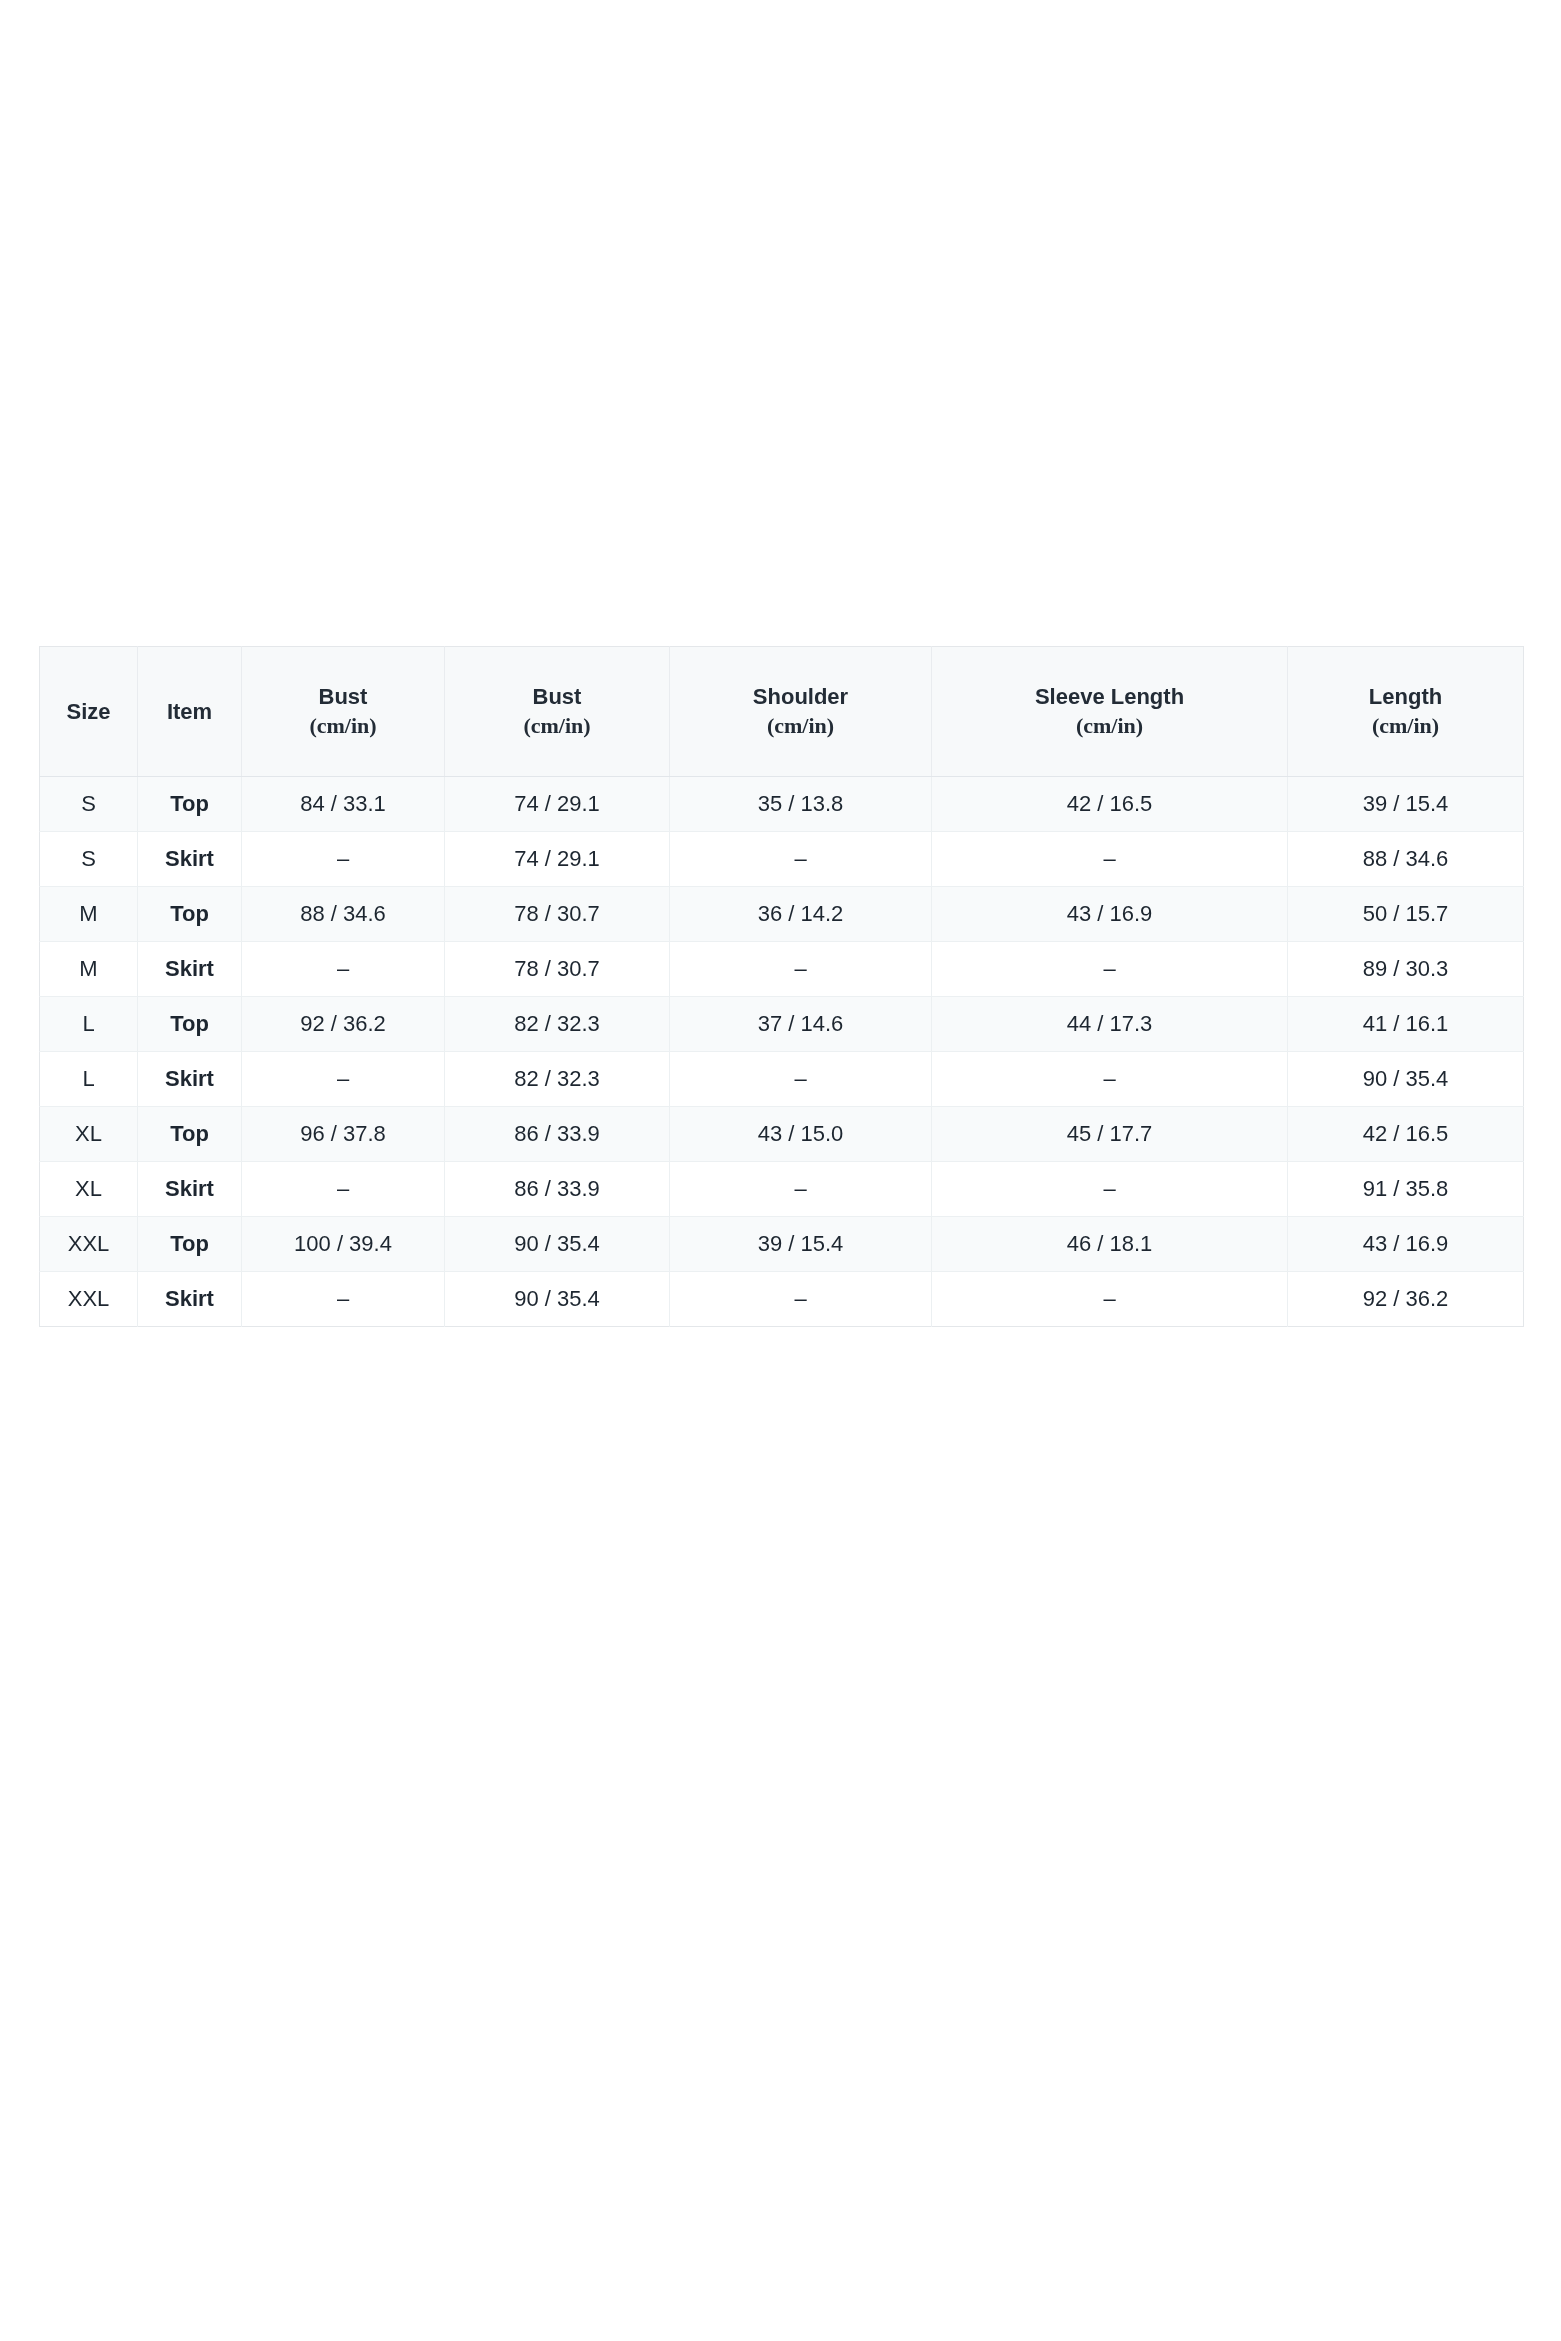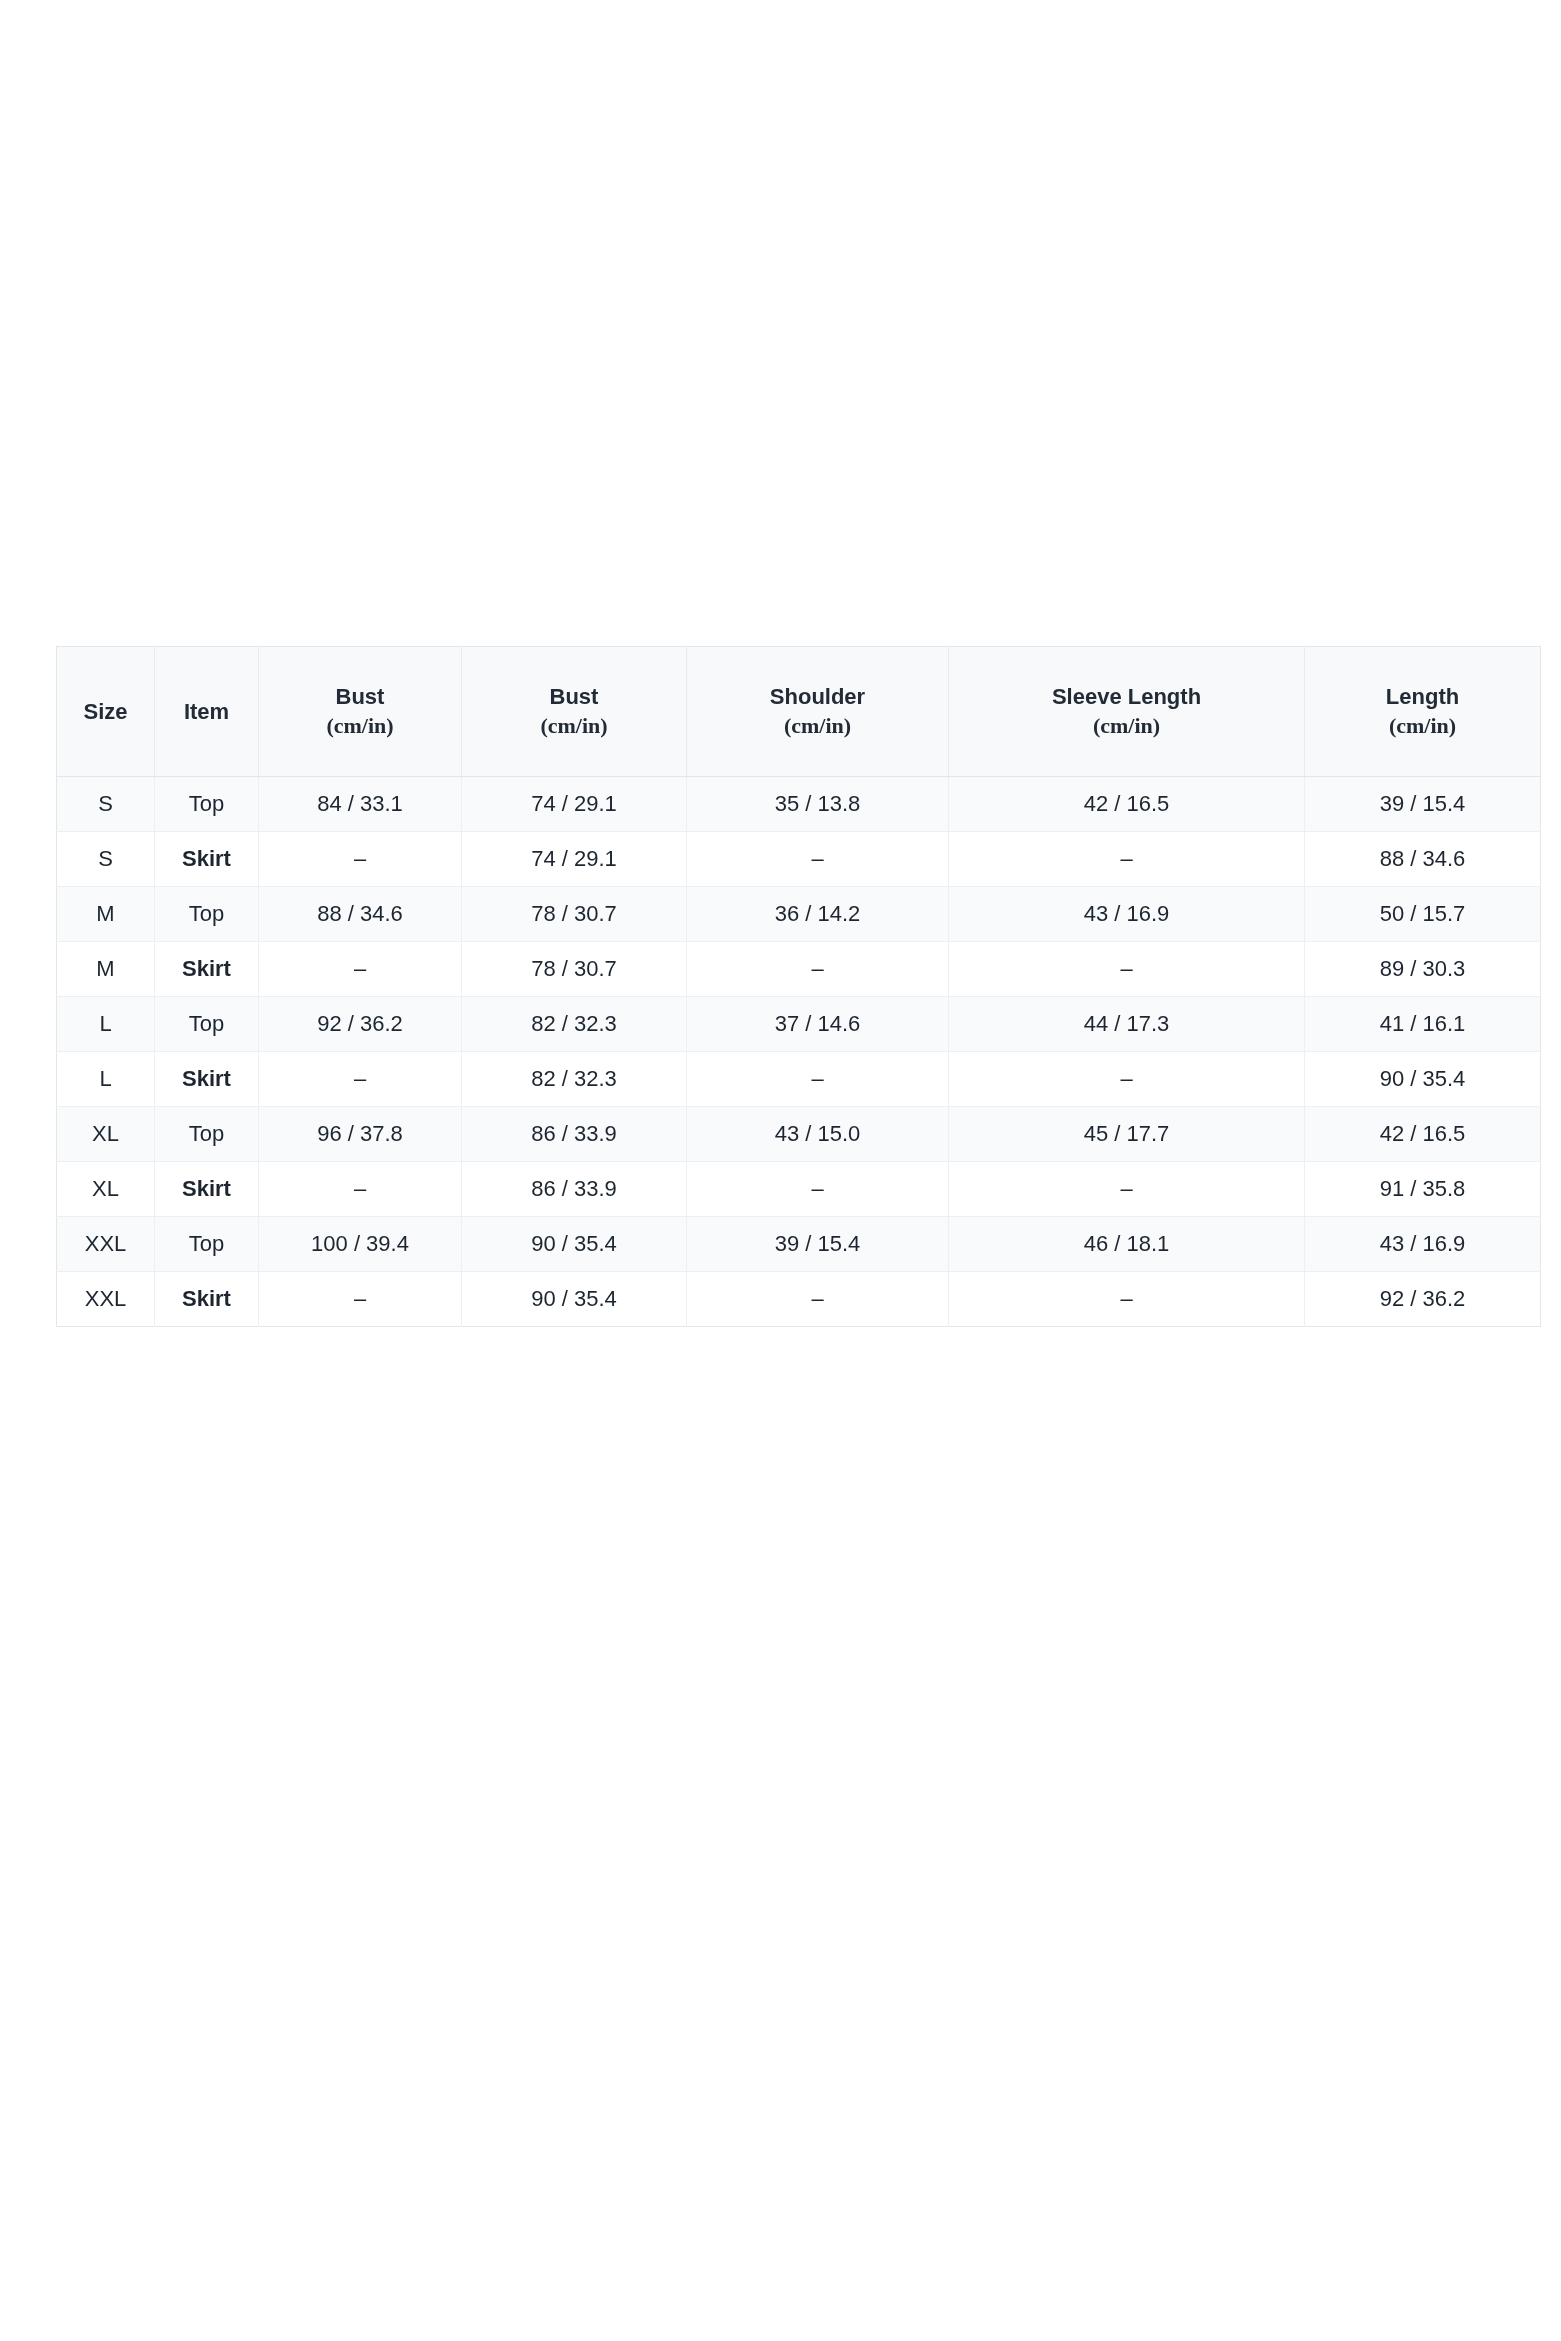--- a/index.html
+++ b/index.html
@@ -28,21 +28,20 @@
     top: 646px;
     width: 1484px;
   }
 
   table.size-chart {
     border-collapse: collapse;
     width: 1484px;
     table-layout: fixed;
     background: #7f1d1d;
     border: 0.9px solid #e4e7ea;
-    margin-left: 17px;
   }
 
   table.size-chart col.c-size     { width: 98px; }
   table.size-chart col.c-item     { width: 104px; }
   table.size-chart col.c-bust     { width: 203px; }
   table.size-chart col.c-waist    { width: 225px; }
   table.size-chart col.c-shoulder { width: 262px; }
   table.size-chart col.c-sleeve   { width: 356px; }
   table.size-chart col.c-length   { width: 236px; }
 
@@ -90,21 +89,21 @@
     background: #f8fafb;
   }
   table.size-chart tbody tr.row-skirt td {
     background: #ffffff;
   }
 
   td.cell-size {
     color: #1d2630;
   }
   td.cell-item-top {
-    font-weight: normal;
+    font-weight: bold;
     color: #2d3a4a;
   }
   td.cell-item-skirt {
     font-weight: bold;
     color: #9aa4ae;
   }
   td.cell-dash {
     color: #2b333c;
   }
 </style>

